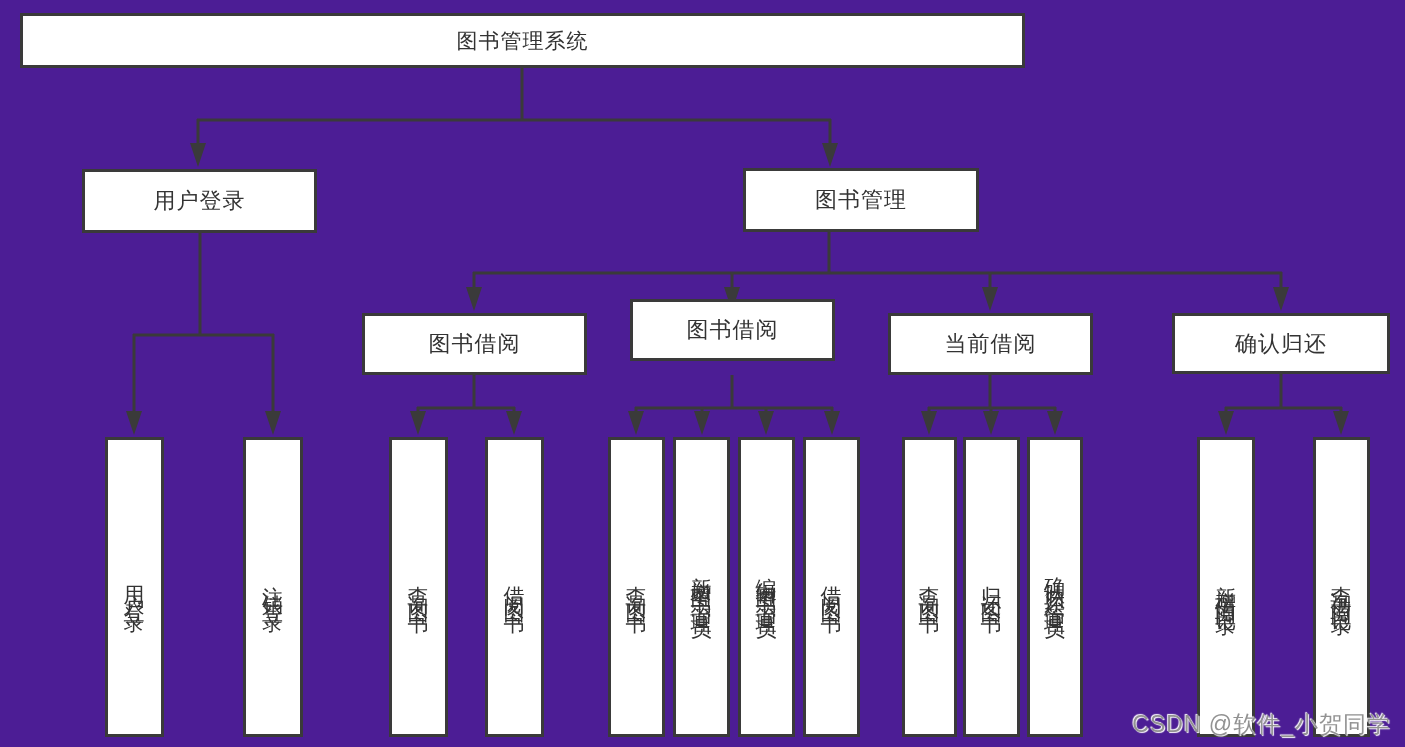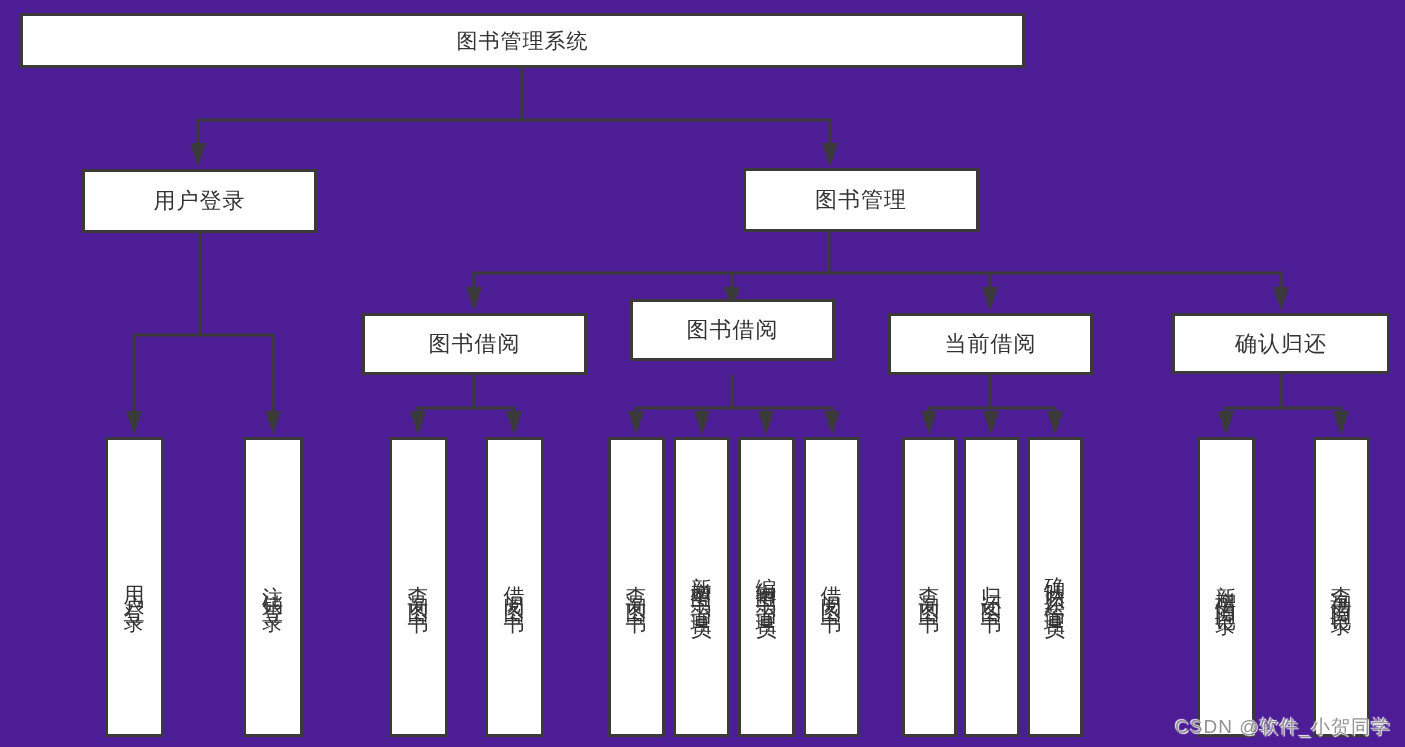--- a/index.html
+++ b/index.html
@@ -48,21 +48,21 @@
     letter-spacing: 9px;
     line-height: 1;
   }
   .node.v.long {
     letter-spacing: 6px;
   }
   .watermark {
     position: absolute;
     right: 14px;
     bottom: 7px;
-    font-size: 19px;
+    font-size: 23px;
     color: #929292;
     letter-spacing: 1px;
     text-shadow: 1px 1px 1px #ffffff, -1px -1px 1px #ffffff;
     white-space: nowrap;
     pointer-events: none;
   }
 </style>
 </head>
 <body>
 

